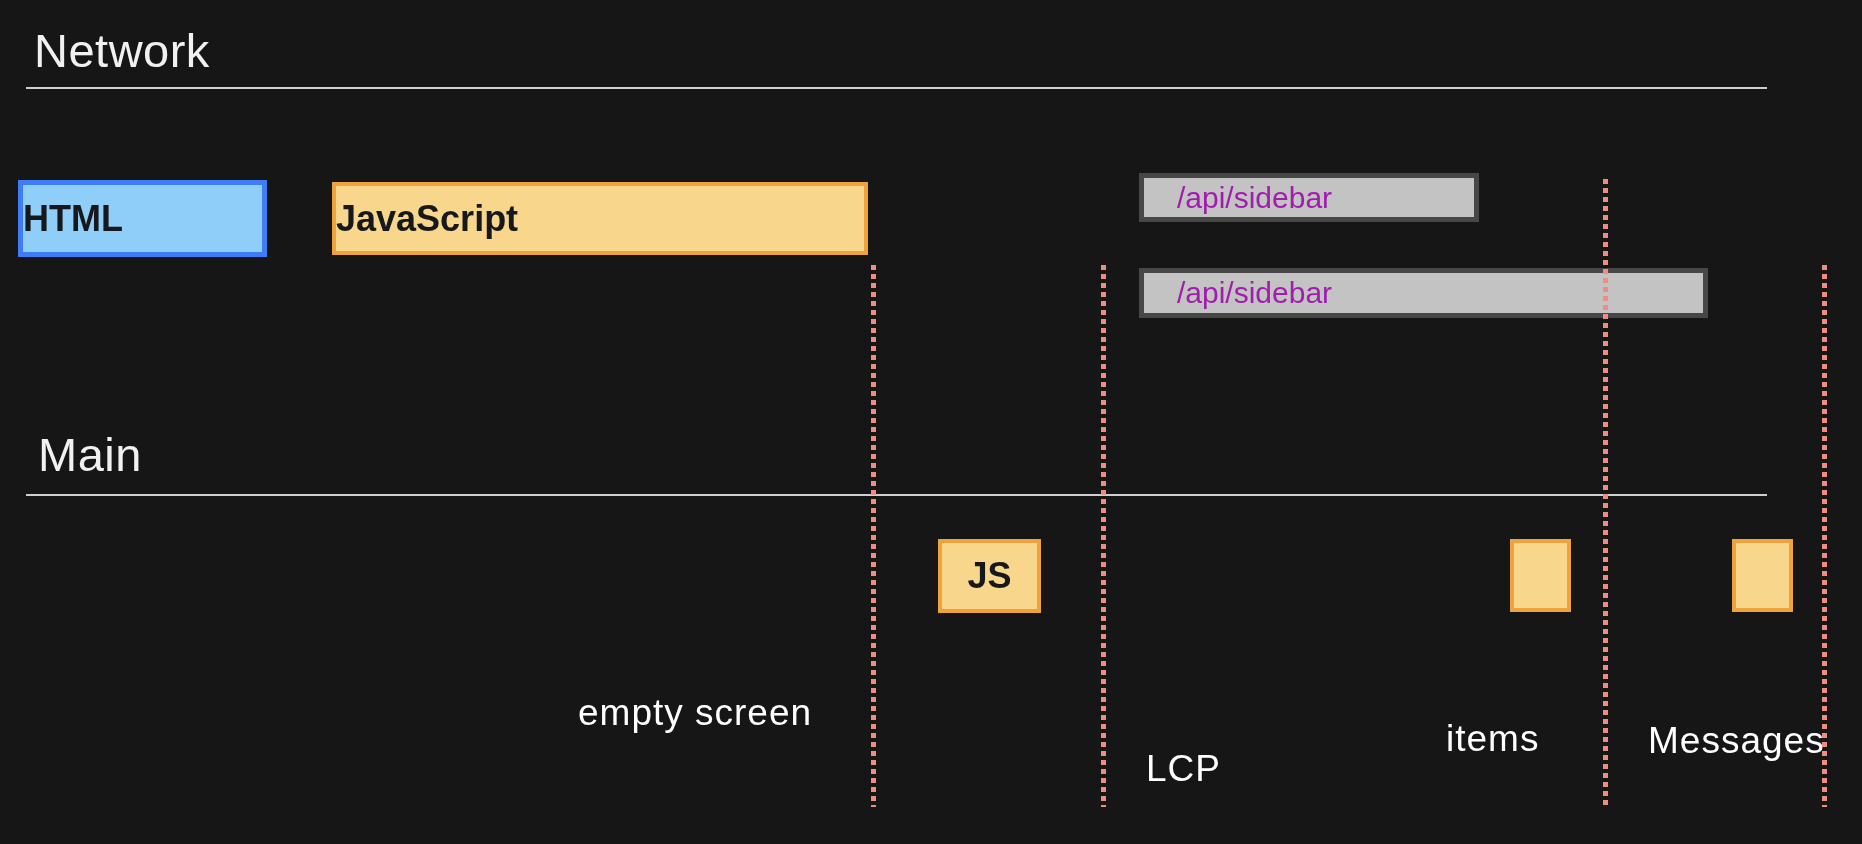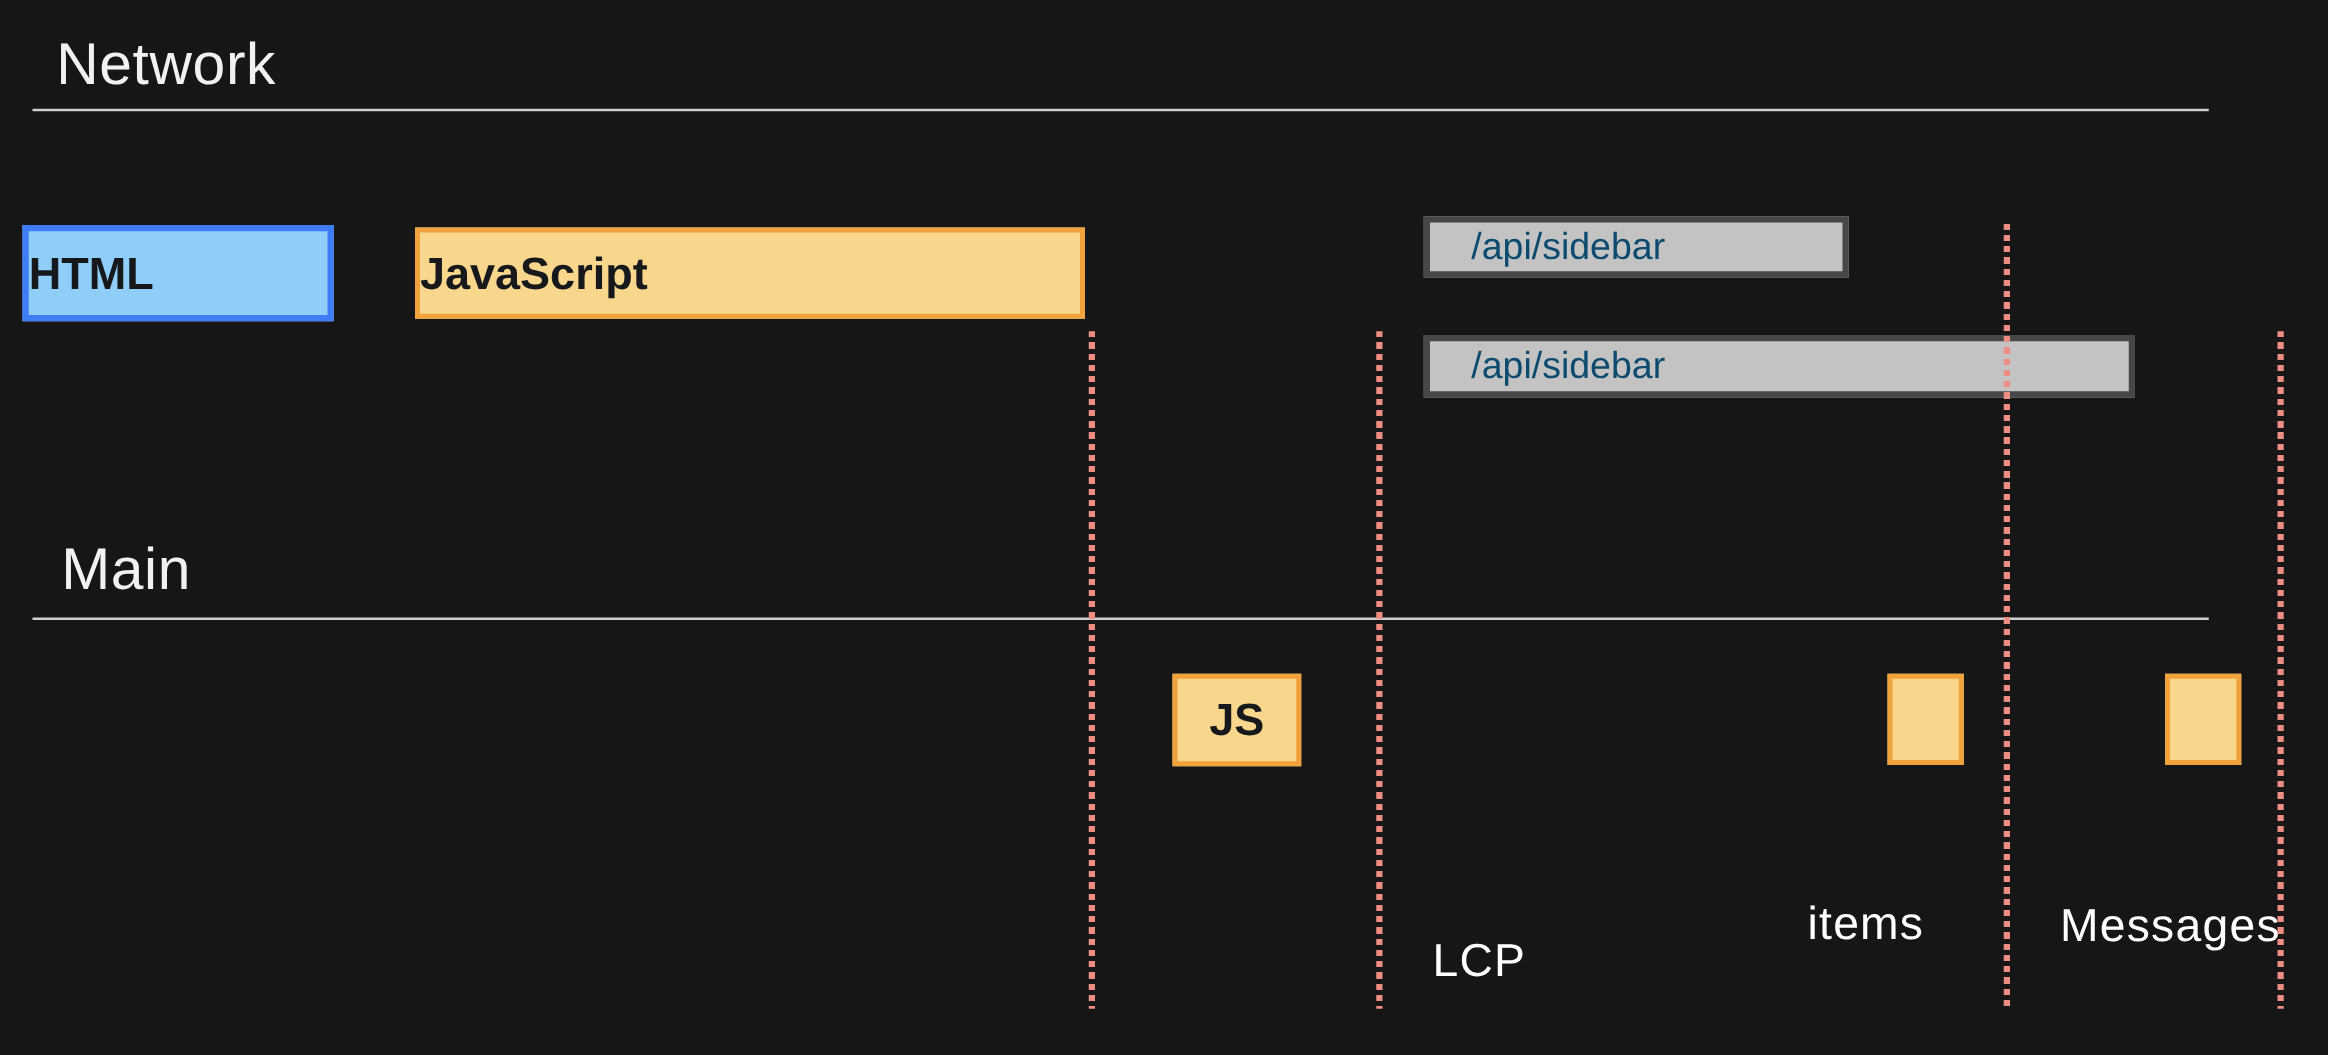--- a/index.html
+++ b/index.html
@@ -25,21 +25,20 @@
     overflow:hidden;
   }
   .abs{position:absolute;}
 
   .lane-title{
     color:var(--lane-title);
     font-size:47px;
     font-weight:500;
     letter-spacing:.5px;
     line-height:54px;
-    margin-left:11px;
   }
   .lane-rule{
     height:2px;
     background:var(--lane-rule);
     z-index:1;
   }
 
   .bar{
     display:flex;
     align-items:center;
@@ -63,21 +62,21 @@
   }
   .bar-fetch{
     background:var(--fetch-fill);
     border:5px solid var(--fetch-border);
     justify-content:flex-start;
   }
   .bar-fetch .bar-label{
     font-weight:400;
     font-size:30px;
     padding-left:33px;
-    color:#0c4a6e;
+    color:#a21caf;
   }
   .bar-api-sidebar{left:1139px;top:173px;width:340px;height:49px;}
   .bar-api-messages{left:1139px;top:268px;width:569px;height:50px;}
 
   .block-script{
     background:var(--script-fill);
     border:4px solid var(--script-border);
     display:flex;align-items:center;justify-content:center;
     z-index:2;
   }
@@ -145,20 +144,21 @@
 
 <div class="abs block-script block-small-1"></div>
 <div class="abs block-script block-small-2"></div>
 
 <div class="abs marker marker-a"></div>
 <div class="abs marker marker-b"></div>
 <div class="abs marker marker-c"></div>
 <div class="abs marker marker-d"></div>
 
 <div class="abs annotation annotation-still">
+  <div>empty screen</div>
 </div>
 
 <div class="abs annotation annotation-lcp">LCP</div>
 
 <div class="abs annotation annotation-sidebar">
   <div>items</div>
 </div>
 
 <div class="abs annotation annotation-messages">Messages</div>
 

